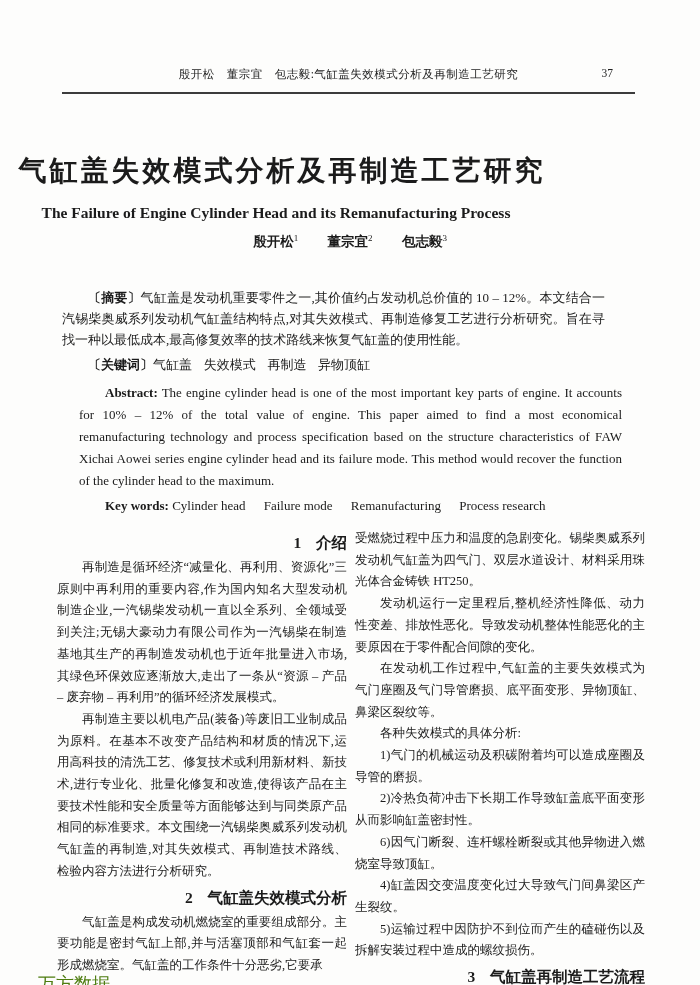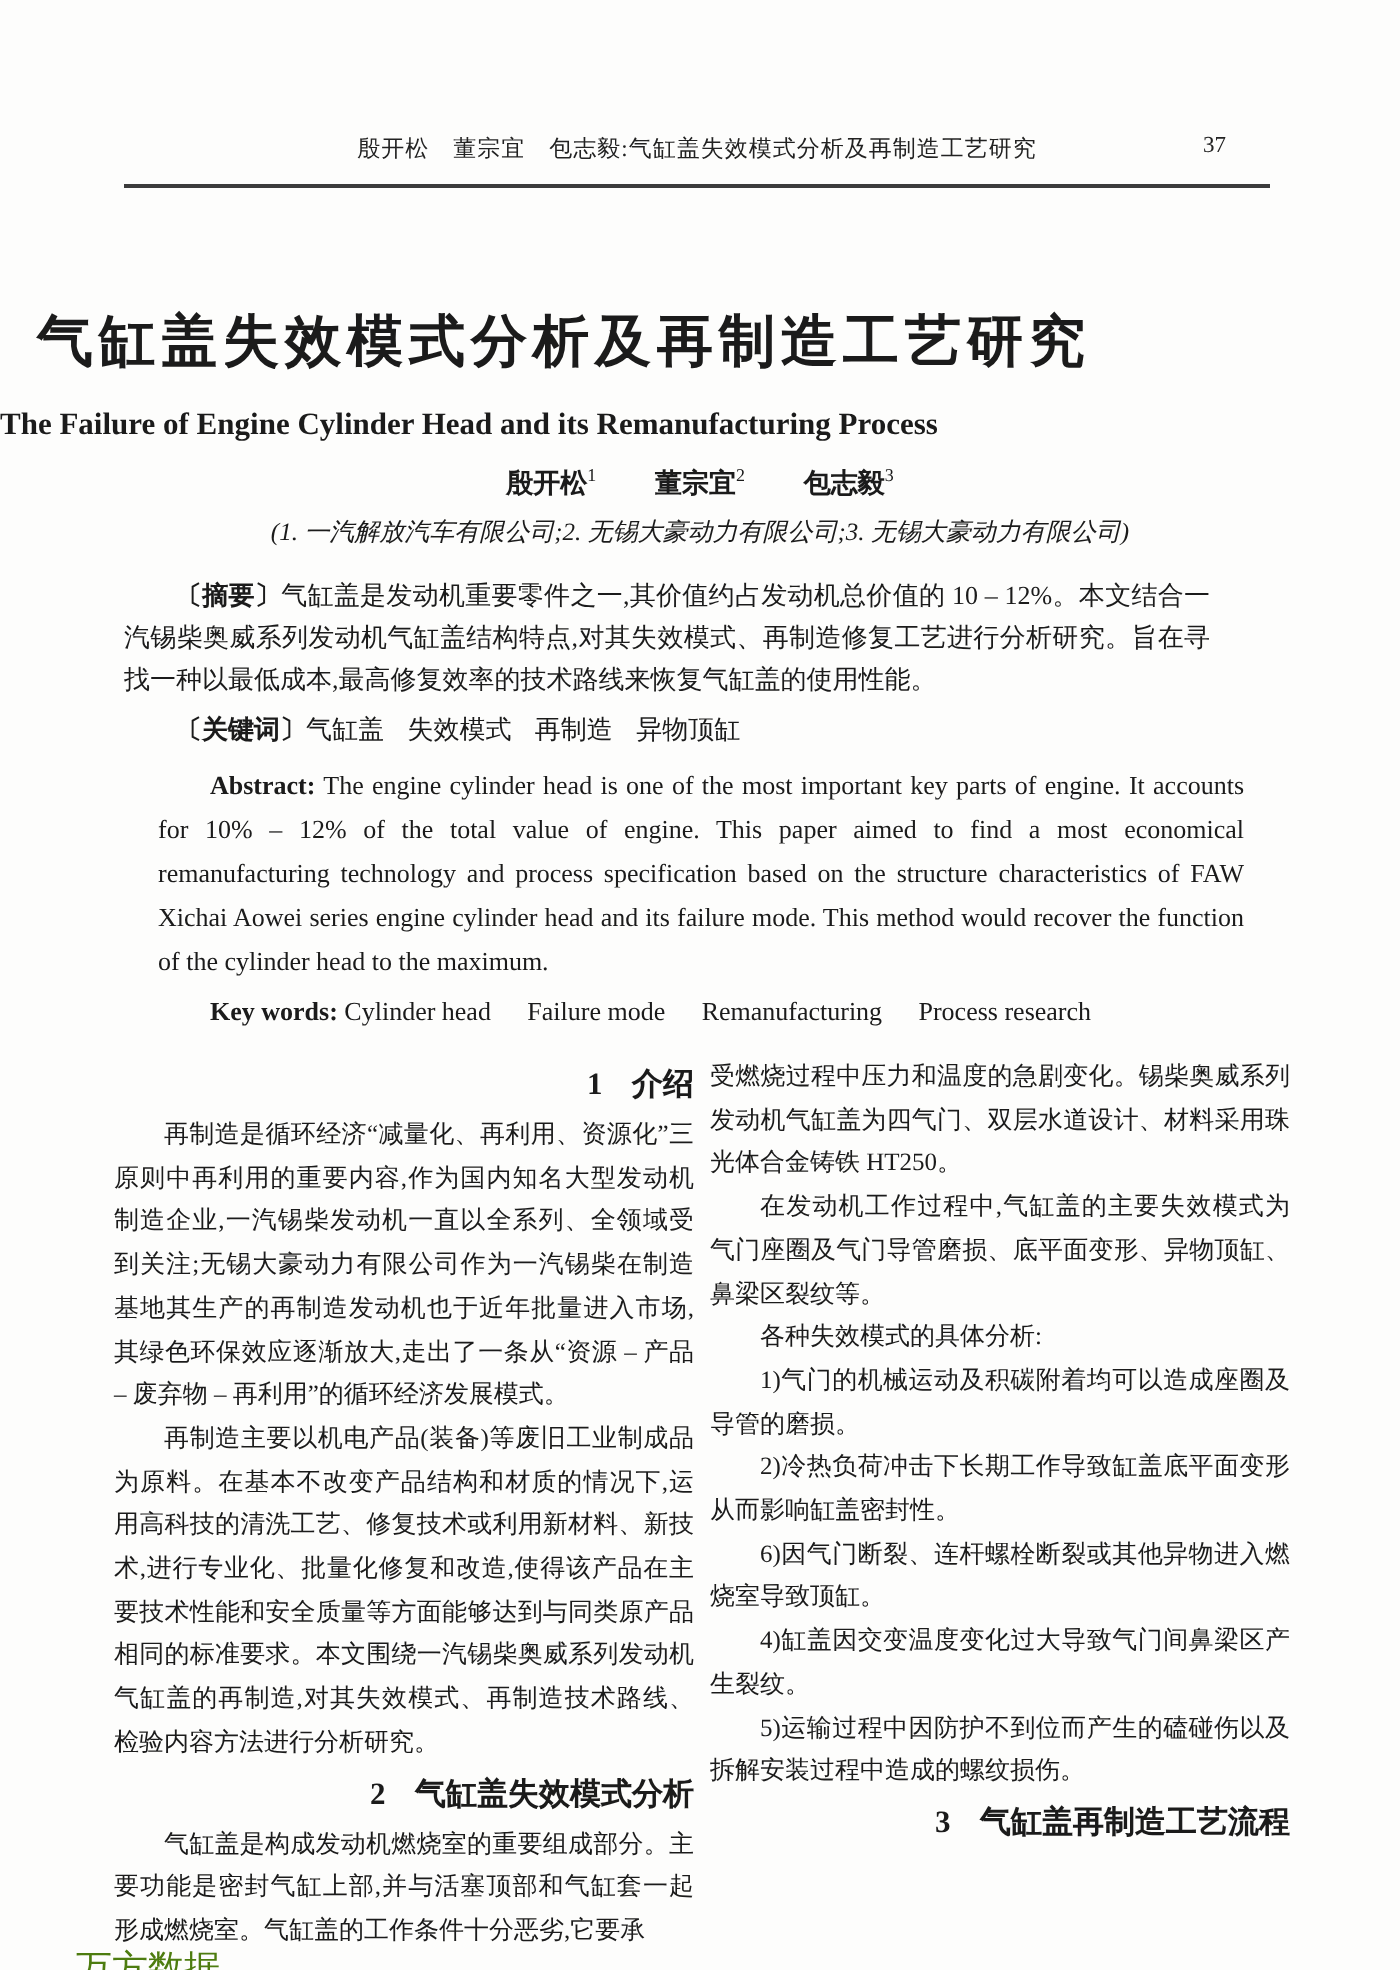--- a/index.html
+++ b/index.html
@@ -35,21 +35,21 @@
     margin: 0;
     text-align: center;
     font-size: 28px;
     font-weight: 700;
     letter-spacing: 3px;
   }
   .title-en {
     position: absolute;
     top: 204px; left: 0; width: 552px;
     margin: 0;
-    text-align: left;
+    text-align: center;
     font-size: 15.5px;
     font-weight: 700;
   }
   .authors {
     position: absolute;
     top: 232px; left: 0; width: 700px;
     text-align: center;
     font-size: 13.5px;
     font-weight: 700;
   }
@@ -132,21 +132,20 @@
 
   <h1 class="title-zh">气缸盖失效模式分析及再制造工艺研究</h1>
   <h2 class="title-en">The Failure of Engine Cylinder Head and its Remanufacturing Process</h2>
 
   <div class="authors">
     <span class="author"><span>殷开松</span><sup>1</sup></span>
     <span class="author"><span>董宗宜</span><sup>2</sup></span>
     <span class="author"><span>包志毅</span><sup>3</sup></span>
   </div>
 
-  <div class="affiliation">(1. 一汽解放汽车有限公司;2. 无锡大豪动力有限公司;3. 无锡大豪动力有限公司)</div>
 
   <div class="abstract-zh">
     <p><span class="abs-label">〔摘要〕</span><span>气缸盖是发动机重要零件之一,其价值约占发动机总价值的 10 – 12%。本文结合一汽锡柴奥威系列发动机气缸盖结构特点,对其失效模式、再制造修复工艺进行分析研究。旨在寻找一种以最低成本,最高修复效率的技术路线来恢复气缸盖的使用性能。</span></p>
     <p class="kw-line"><span class="abs-label">〔关键词〕</span><span class="kw-item">气缸盖</span><span class="kw-item">失效模式</span><span class="kw-item">再制造</span><span class="kw-item">异物顶缸</span></p>
   </div>
 
   <div class="abstract-en">
     <p><span class="abs-label">Abstract:</span> <span>The engine cylinder head is one of the most important key parts of engine. It accounts for 10% – 12% of the total value of engine. This paper aimed to find a most economical remanufacturing technology and process specification based on the structure characteristics of FAW Xichai Aowei series engine cylinder head and its failure mode. This method would recover the function of the cylinder head to the maximum.</span></p>
     <p class="kw-line"><span class="abs-label">Key words:</span> <span class="kw-item">Cylinder head</span><span class="kw-item">Failure mode</span><span class="kw-item">Remanufacturing</span><span class="kw-item">Process research</span></p>
   </div>
@@ -154,20 +153,21 @@
   <div class="col col-left">
     <h3 class="sec"><span class="sec-num">1</span><span class="sec-title">介绍</span></h3>
     <p>再制造是循环经济“减量化、再利用、资源化”三原则中再利用的重要内容,作为国内知名大型发动机制造企业,一汽锡柴发动机一直以全系列、全领域受到关注;无锡大豪动力有限公司作为一汽锡柴在制造基地其生产的再制造发动机也于近年批量进入市场,其绿色环保效应逐渐放大,走出了一条从“资源 – 产品 – 废弃物 – 再利用”的循环经济发展模式。</p>
     <p>再制造主要以机电产品(装备)等废旧工业制成品为原料。在基本不改变产品结构和材质的情况下,运用高科技的清洗工艺、修复技术或利用新材料、新技术,进行专业化、批量化修复和改造,使得该产品在主要技术性能和安全质量等方面能够达到与同类原产品相同的标准要求。本文围绕一汽锡柴奥威系列发动机气缸盖的再制造,对其失效模式、再制造技术路线、检验内容方法进行分析研究。</p>
     <h3 class="sec"><span class="sec-num">2</span><span class="sec-title">气缸盖失效模式分析</span></h3>
     <p>气缸盖是构成发动机燃烧室的重要组成部分。主要功能是密封气缸上部,并与活塞顶部和气缸套一起形成燃烧室。气缸盖的工作条件十分恶劣,它要承</p>
   </div>
 
   <div class="col col-right">
     <p class="no-indent">受燃烧过程中压力和温度的急剧变化。锡柴奥威系列发动机气缸盖为四气门、双层水道设计、材料采用珠光体合金铸铁 HT250。</p>
+    <p>发动机运行一定里程后,整机经济性降低、动力性变差、排放性恶化。导致发动机整体性能恶化的主要原因在于零件配合间隙的变化。</p>
     <p>在发动机工作过程中,气缸盖的主要失效模式为气门座圈及气门导管磨损、底平面变形、异物顶缸、鼻梁区裂纹等。</p>
     <p>各种失效模式的具体分析:</p>
     <p>1)气门的机械运动及积碳附着均可以造成座圈及导管的磨损。</p>
     <p>2)冷热负荷冲击下长期工作导致缸盖底平面变形从而影响缸盖密封性。</p>
     <p>6)因气门断裂、连杆螺栓断裂或其他异物进入燃烧室导致顶缸。</p>
     <p>4)缸盖因交变温度变化过大导致气门间鼻梁区产生裂纹。</p>
     <p>5)运输过程中因防护不到位而产生的磕碰伤以及拆解安装过程中造成的螺纹损伤。</p>
     <h3 class="sec"><span class="sec-num">3</span><span class="sec-title">气缸盖再制造工艺流程</span></h3>
   </div>
 

